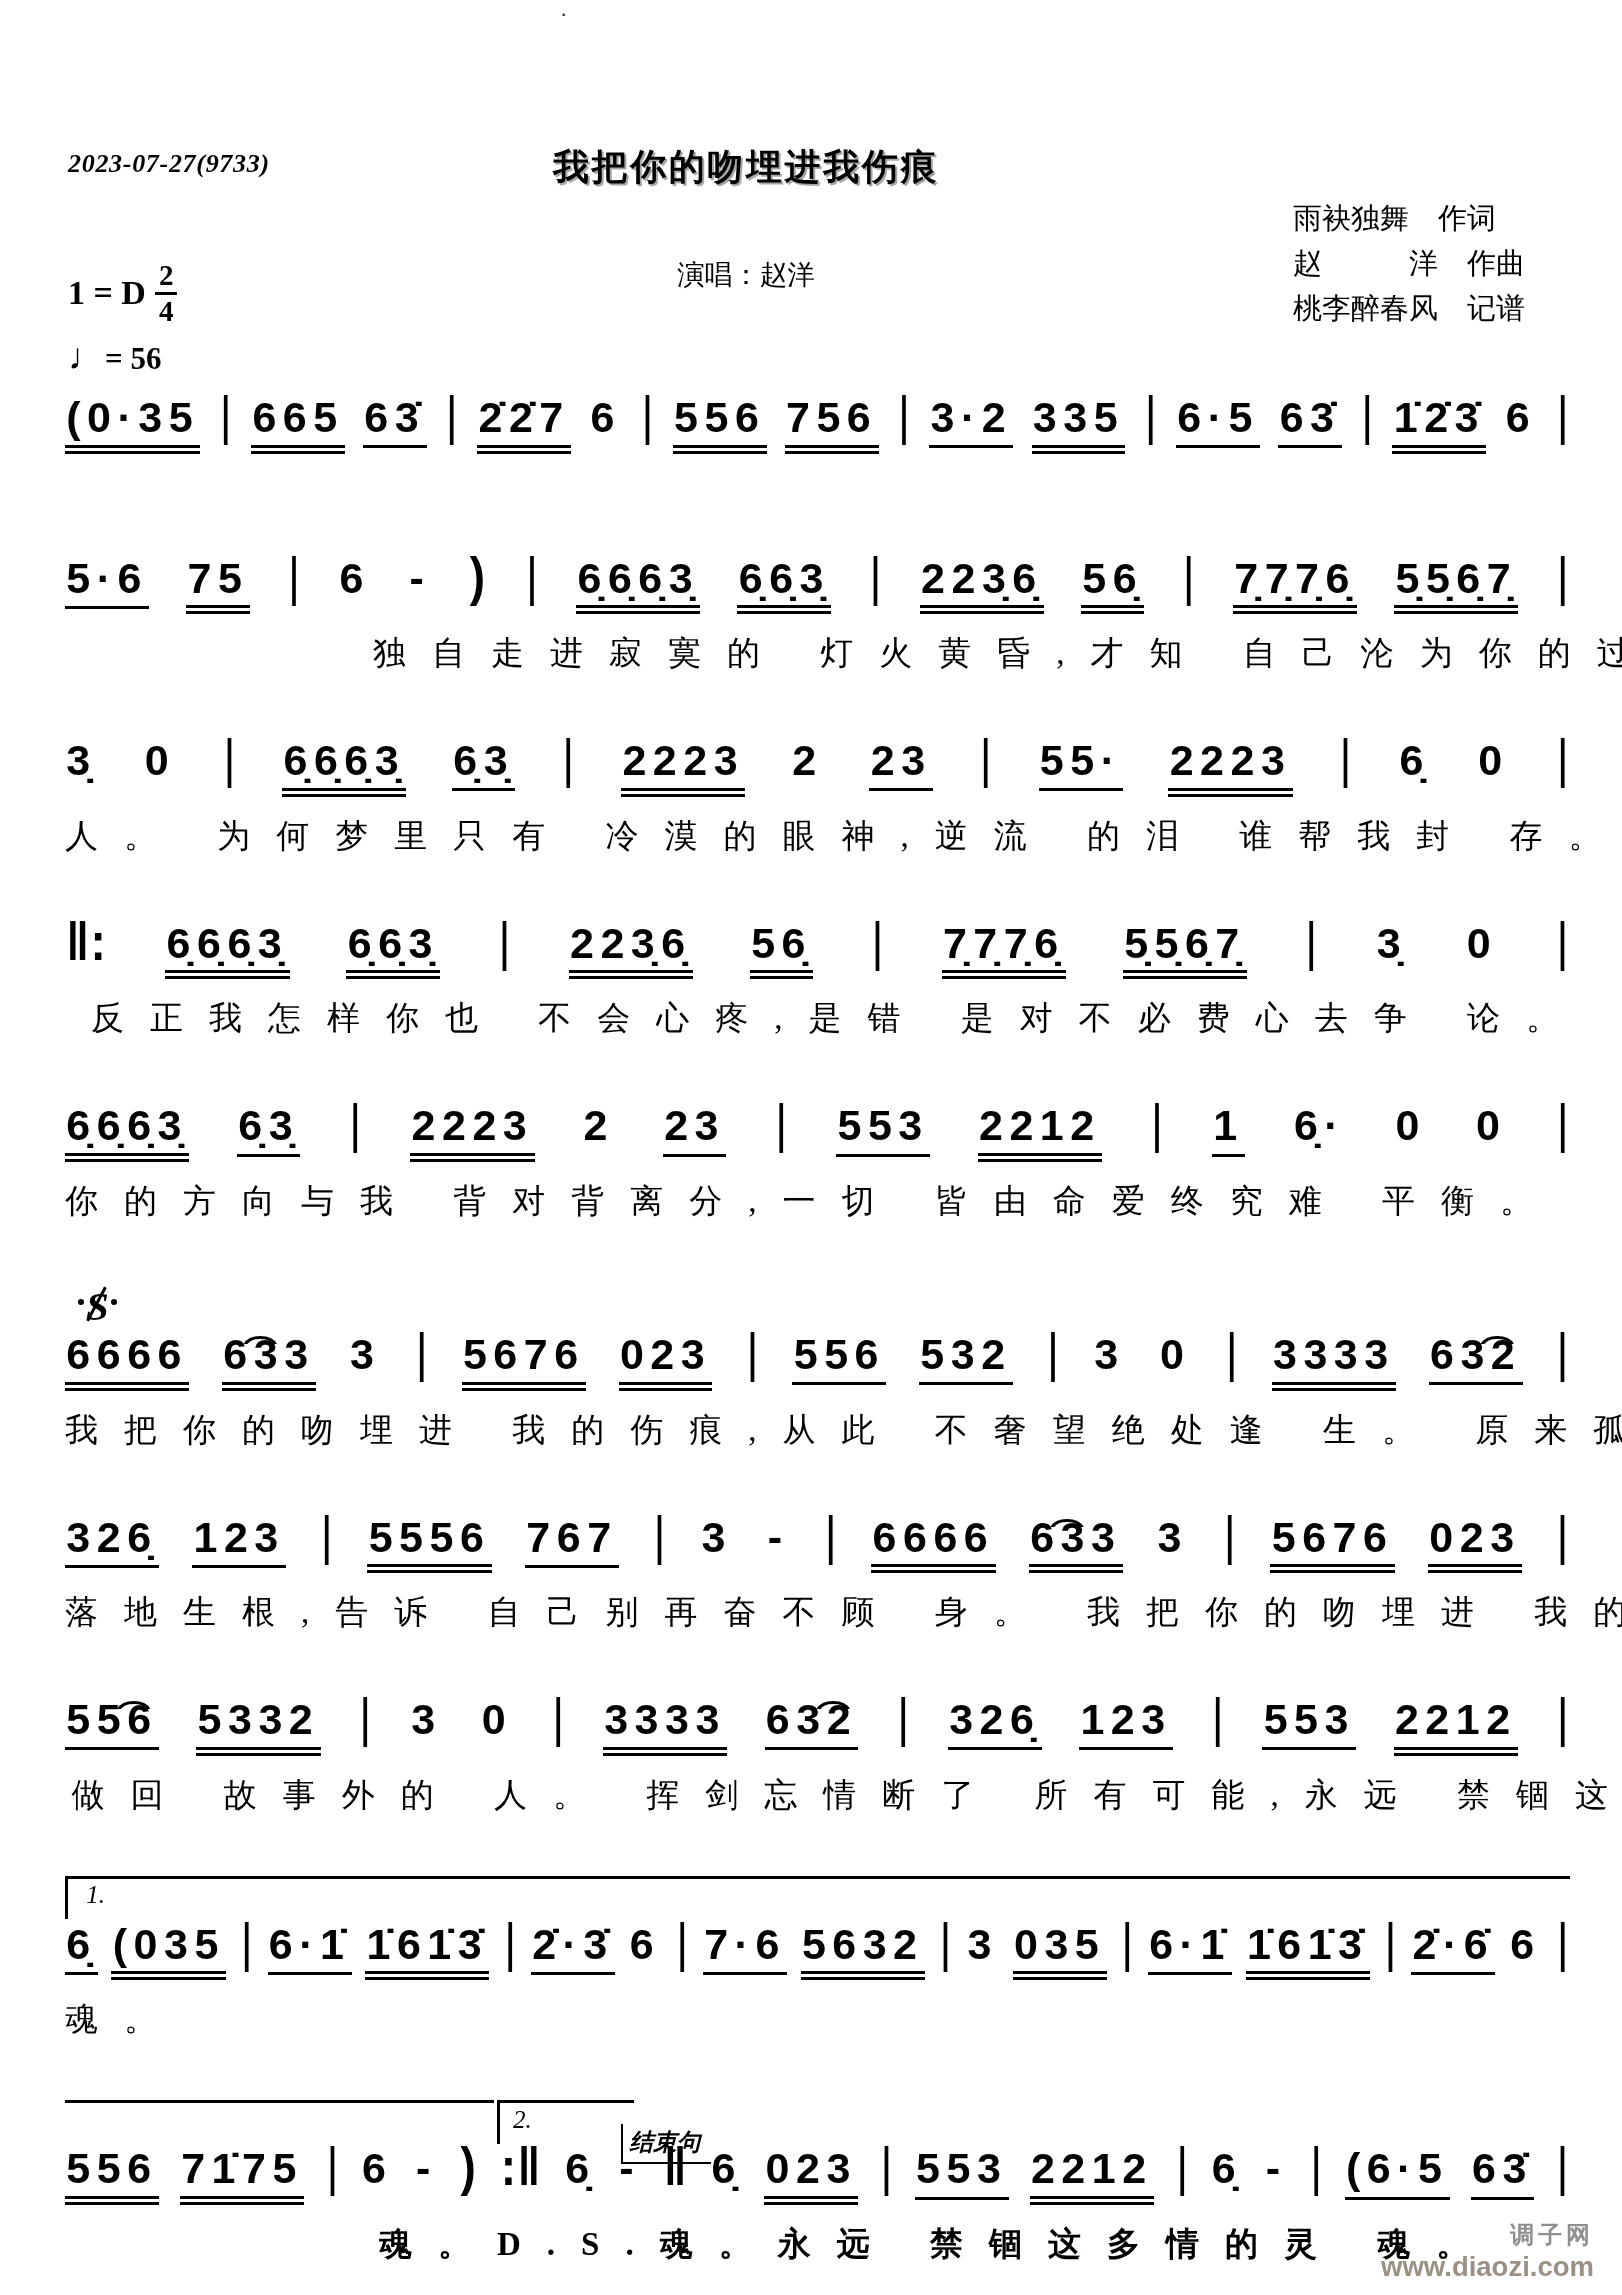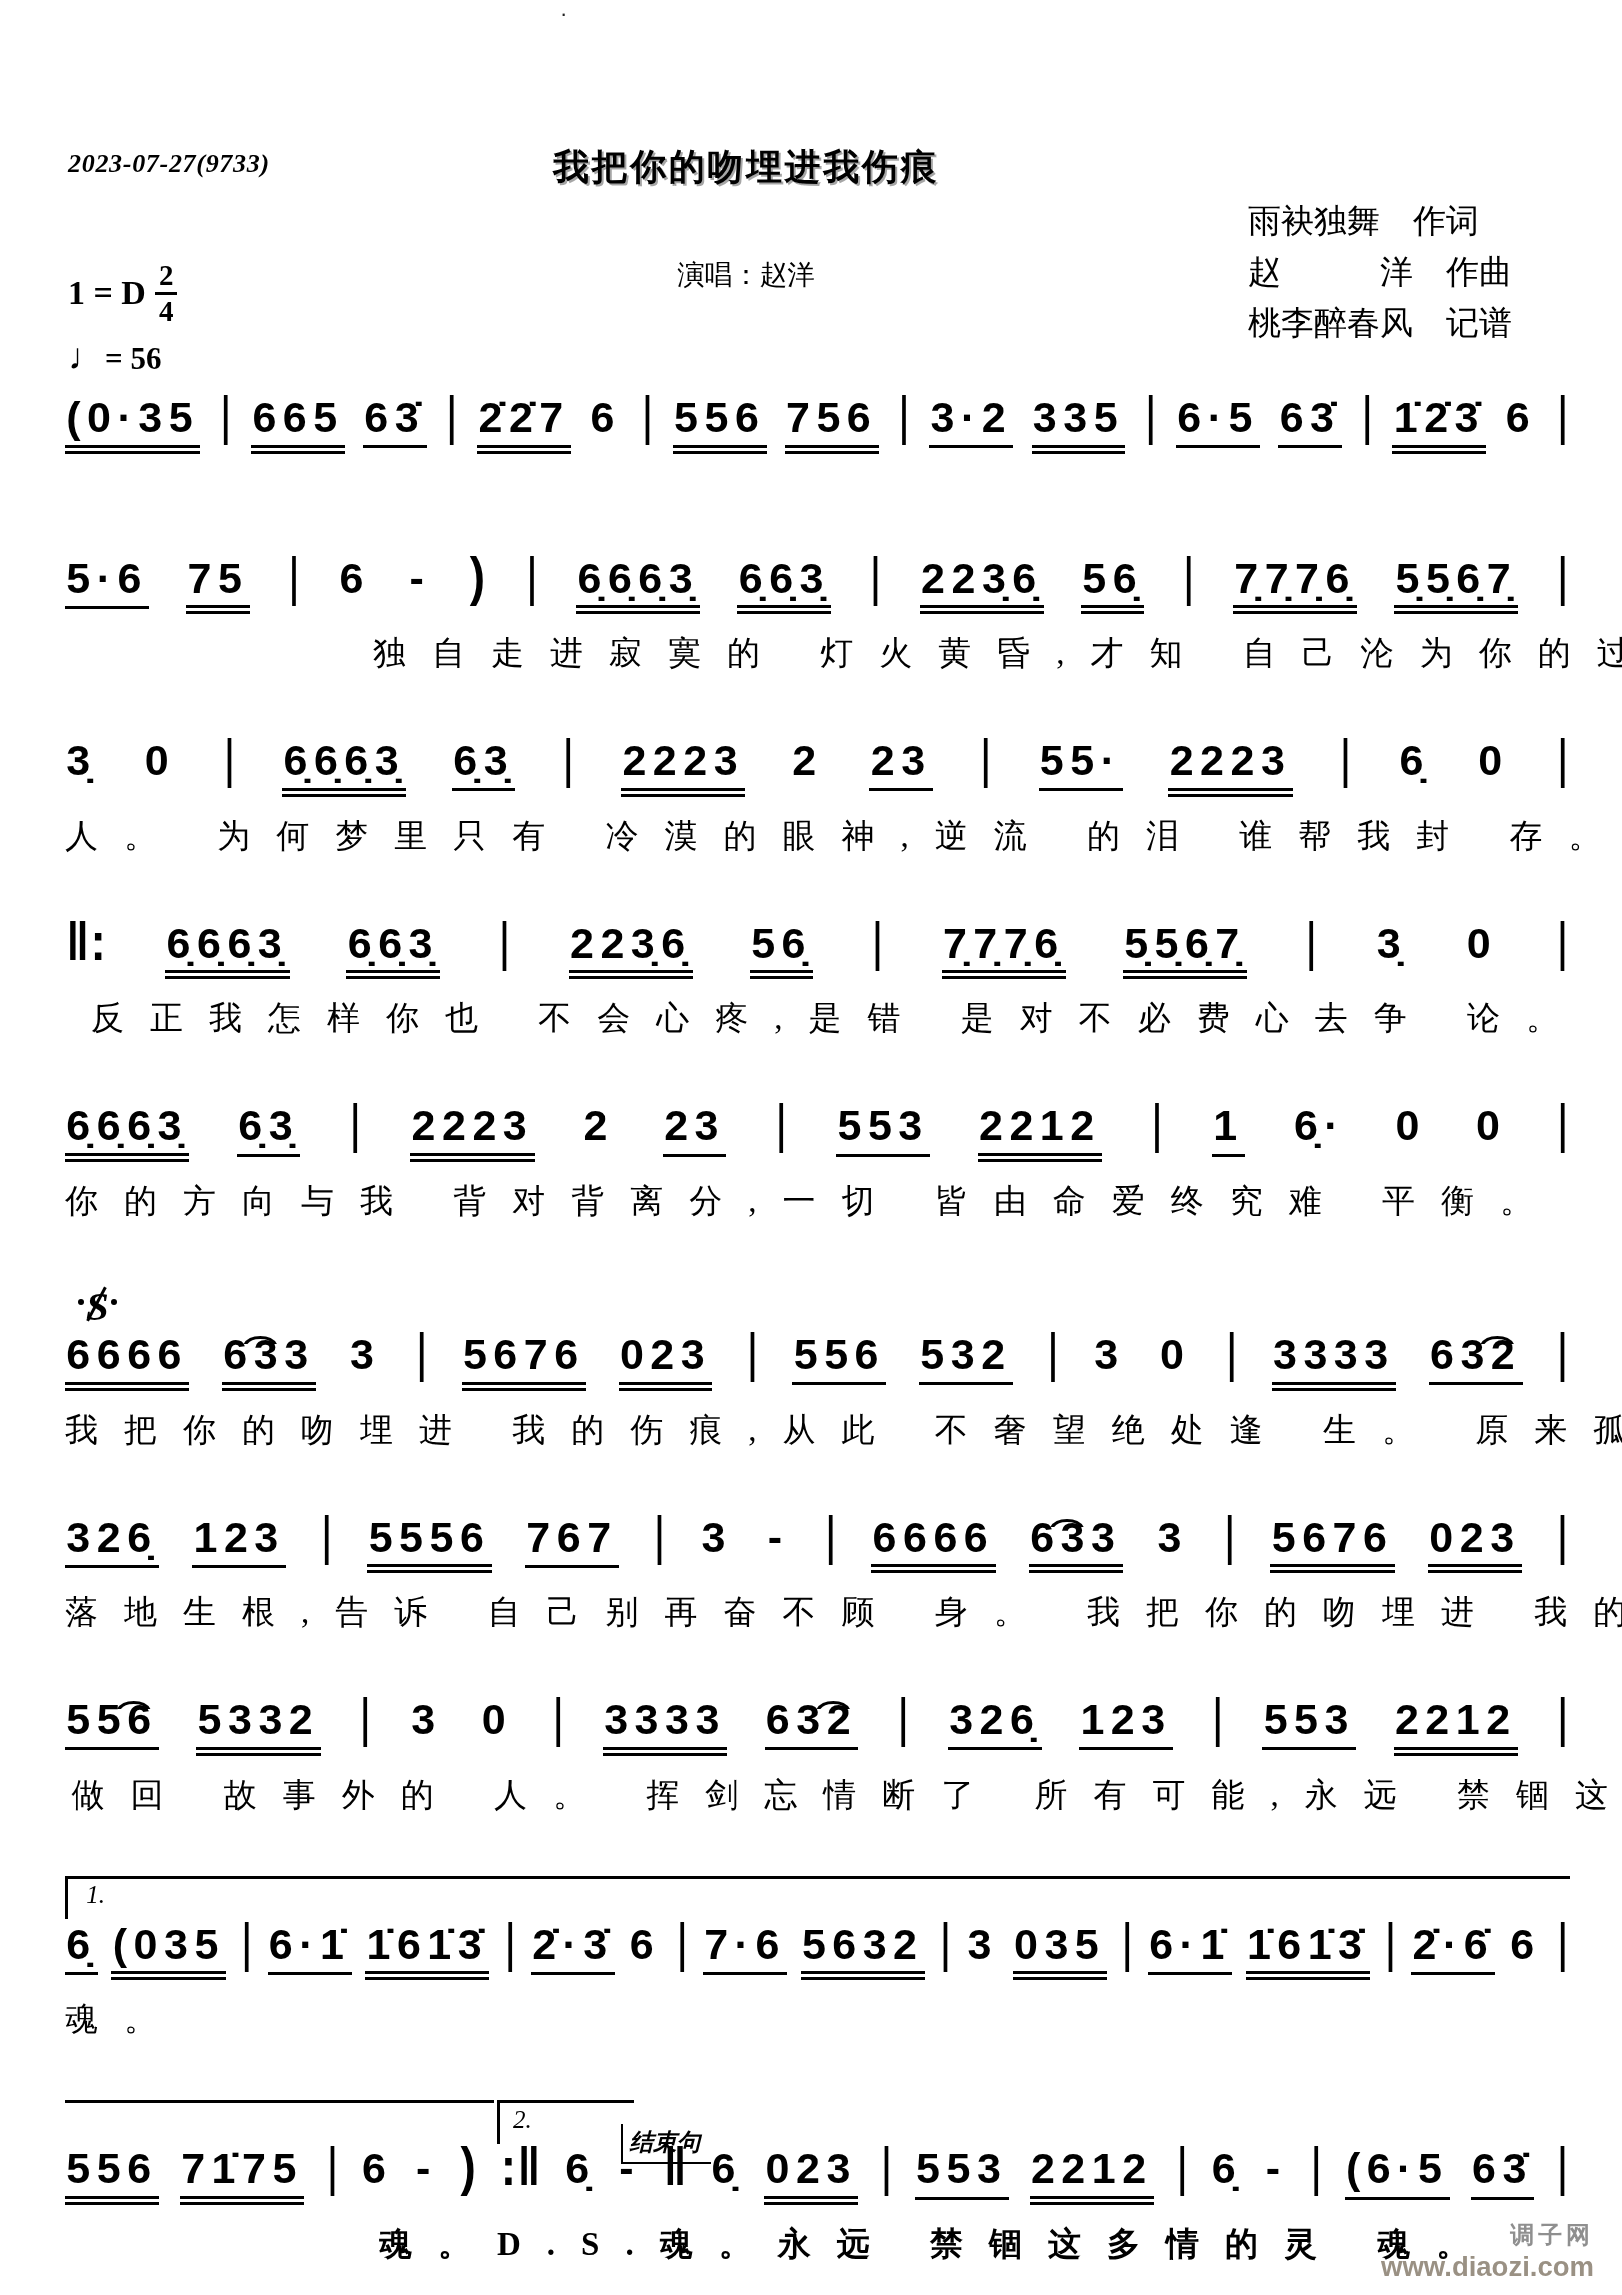--- a/index.html
+++ b/index.html
@@ -9,21 +9,21 @@
     background:#ffffff;
     font-family:"Liberation Sans",sans-serif;
     color:#000;
     overflow:hidden;
   }
   
   .top-mark{position:absolute;left:560px;top:1.3px;font-size:22px;color:#222;}
   .date{position:absolute;left:68px;top:149px;font-family:"Liberation Serif",serif;font-style:italic;font-weight:bold;font-size:26px;letter-spacing:0.7px;}
   .title{position:absolute;left:0;top:143px;width:1492px;text-align:center;font-family:"Liberation Serif",serif;font-weight:900;font-size:36px;letter-spacing:2.6px;text-shadow:2px 2px 0 rgba(0,0,0,.35);}
   .subtitle{position:absolute;left:0;top:257px;width:1492px;text-align:center;font-family:"Liberation Serif",serif;font-size:27.5px;}
-  .credits{position:absolute;right:111px;top:196px;font-family:"Liberation Serif",serif;font-size:33px;line-height:1.55;}
+  .credits{position:absolute;right:98px;top:196px;font-family:"Liberation Serif",serif;font-size:29px;line-height:1.55;}
   .credits div{white-space:pre;}
   .keyrow{position:absolute;left:68px;top:260px;font-family:"Liberation Serif",serif;font-weight:bold;font-size:34px;display:flex;align-items:center;gap:9.2px;}
   .frac{display:inline-flex;flex-direction:column;align-items:center;font-size:29px;line-height:1.05;}
   .frac .num{border-bottom:3.3px solid #000;padding:0 3.9px 1.3px;}
   .frac .den{padding-top:1.3px;}
   .temporow{position:absolute;left:68px;top:335px;font-family:"Liberation Serif",serif;font-weight:bold;font-size:31px;}
   .temporow .qnote{font-size:37px;}
   
   .score{position:absolute;left:65px;top:391px;width:1505px;}
   .system{margin-bottom:58px;}

